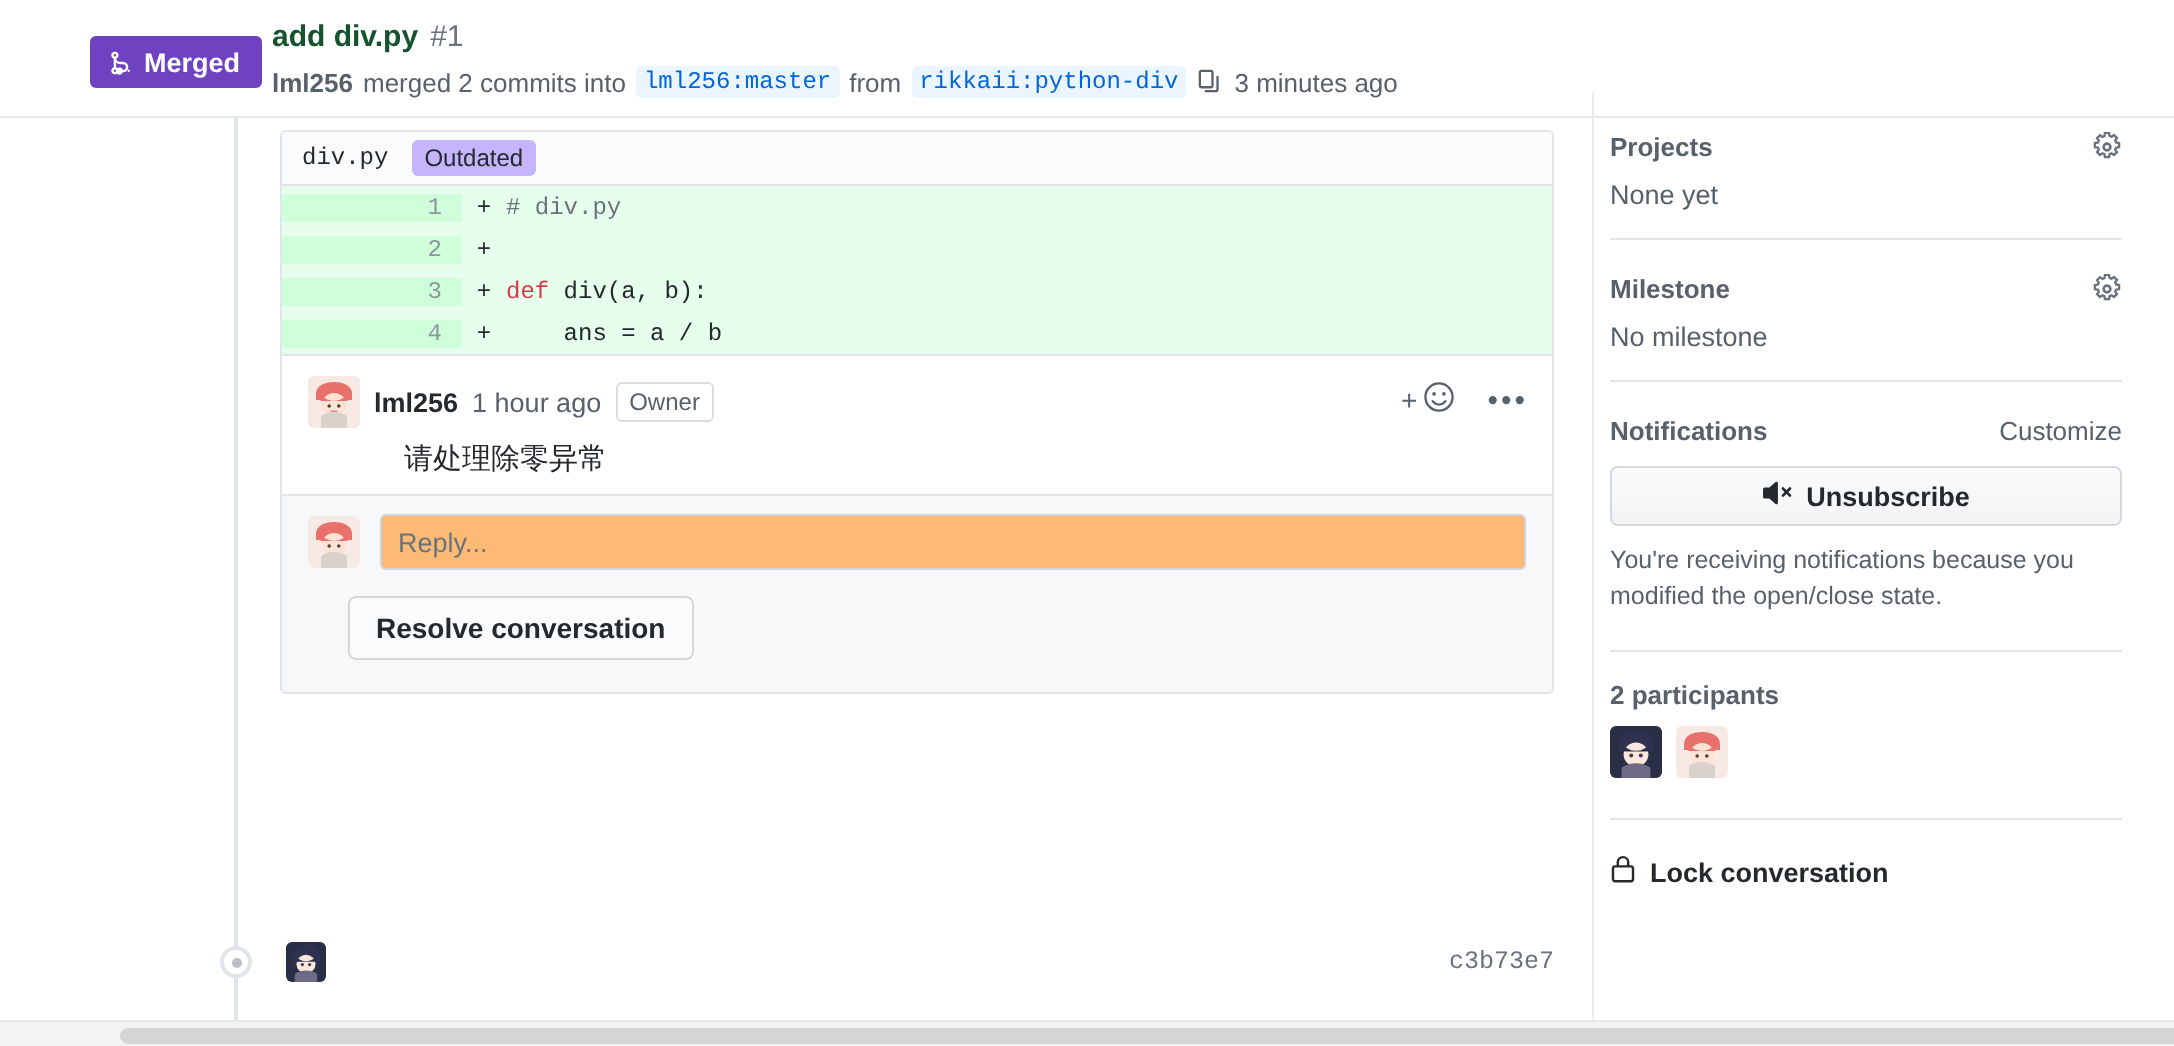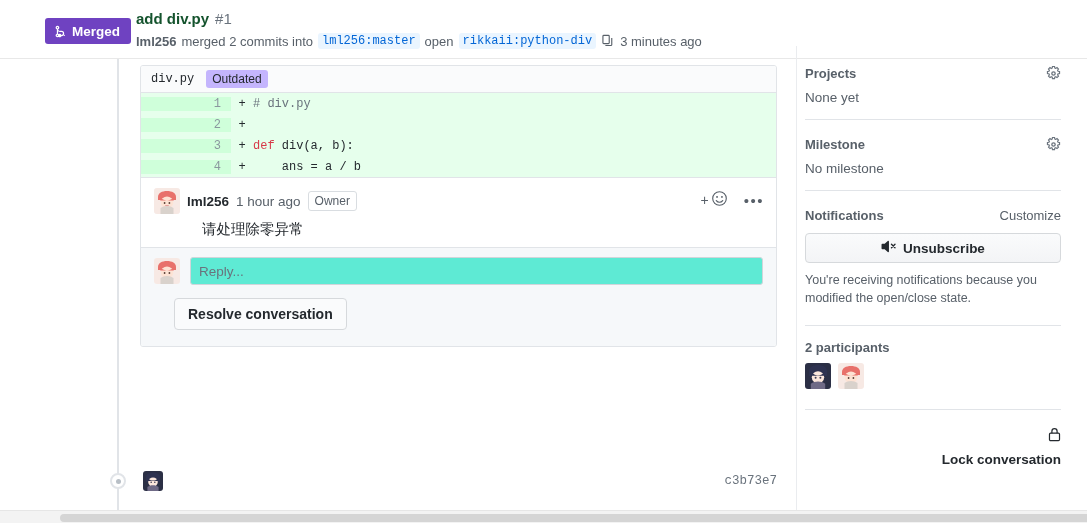--- a/index.html
+++ b/index.html
@@ -222,21 +222,21 @@
     display: flex;
     align-items: center;
     gap: 10px;
     box-sizing: border-box;
   }
   .reply-input {
     flex: 1;
     height: 28px;
     border: 1px solid #d1d5da;
     border-radius: 3px;
-    background: #5eead4;
+    background: #fdba74;
     font-family: "Liberation Sans", sans-serif;
     font-size: 13.5px;
     color: #24292e;
     padding: 0 8px;
     box-sizing: border-box;
     outline: none;
   }
   .reply-input::placeholder { color: #6a737d; }
   .resolve-row {
     background: #f6f8fa;
@@ -374,27 +374,26 @@
     line-height: 1.45;
     margin-top: 8px;
   }
   .participants-label { font-size: 13px; font-weight: bold; color: #586069; }
   .participant-avatars { display: flex; gap: 7px; margin-top: 8px; }
   .participant-avatars img, .participant-avatars .pav {
     width: 26px; height: 26px; border-radius: 3px;
   }
   .lock-row {
     display: flex;
-    align-items: flex-end;
+    align-items: center;
     gap: 7px;
     font-size: 13.5px;
     font-weight: bold;
     color: #24292e;
     cursor: pointer;
-    flex-direction: column;
   }
 
   
   .hscroll {
     position: absolute;
     left: 0; bottom: 0;
     width: 1087px;
     height: 13px;
     background: #f3f3f3;
     border-top: 1px solid #e6e6e6;
@@ -426,21 +425,21 @@
 
     <div class="pr-title-line">
       <span class="pr-title">add div.py</span>
       <span class="pr-number">#1</span>
     </div>
 
     <div class="pr-sub">
       <span class="author">lml256</span>
       <span>merged 2 commits into</span>
       <span class="branch-chip">lml256:master</span>
-      <span>open</span>
+      <span>from</span>
       <span class="branch-chip">rikkaii:python-div</span>
       <span class="copy-icon">
         <svg width="14" height="14" viewBox="0 0 16 16" fill="none" stroke="#586069" stroke-width="1.3">
           <rect x="2.2" y="1.6" width="7.2" height="9.4" rx="1"></rect>
           <path d="M5 13.2h6.3a1 1 0 0 0 1-1V4.6"></path>
         </svg>
       </span>
       <span>3 minutes ago</span>
     </div>
   </div>

